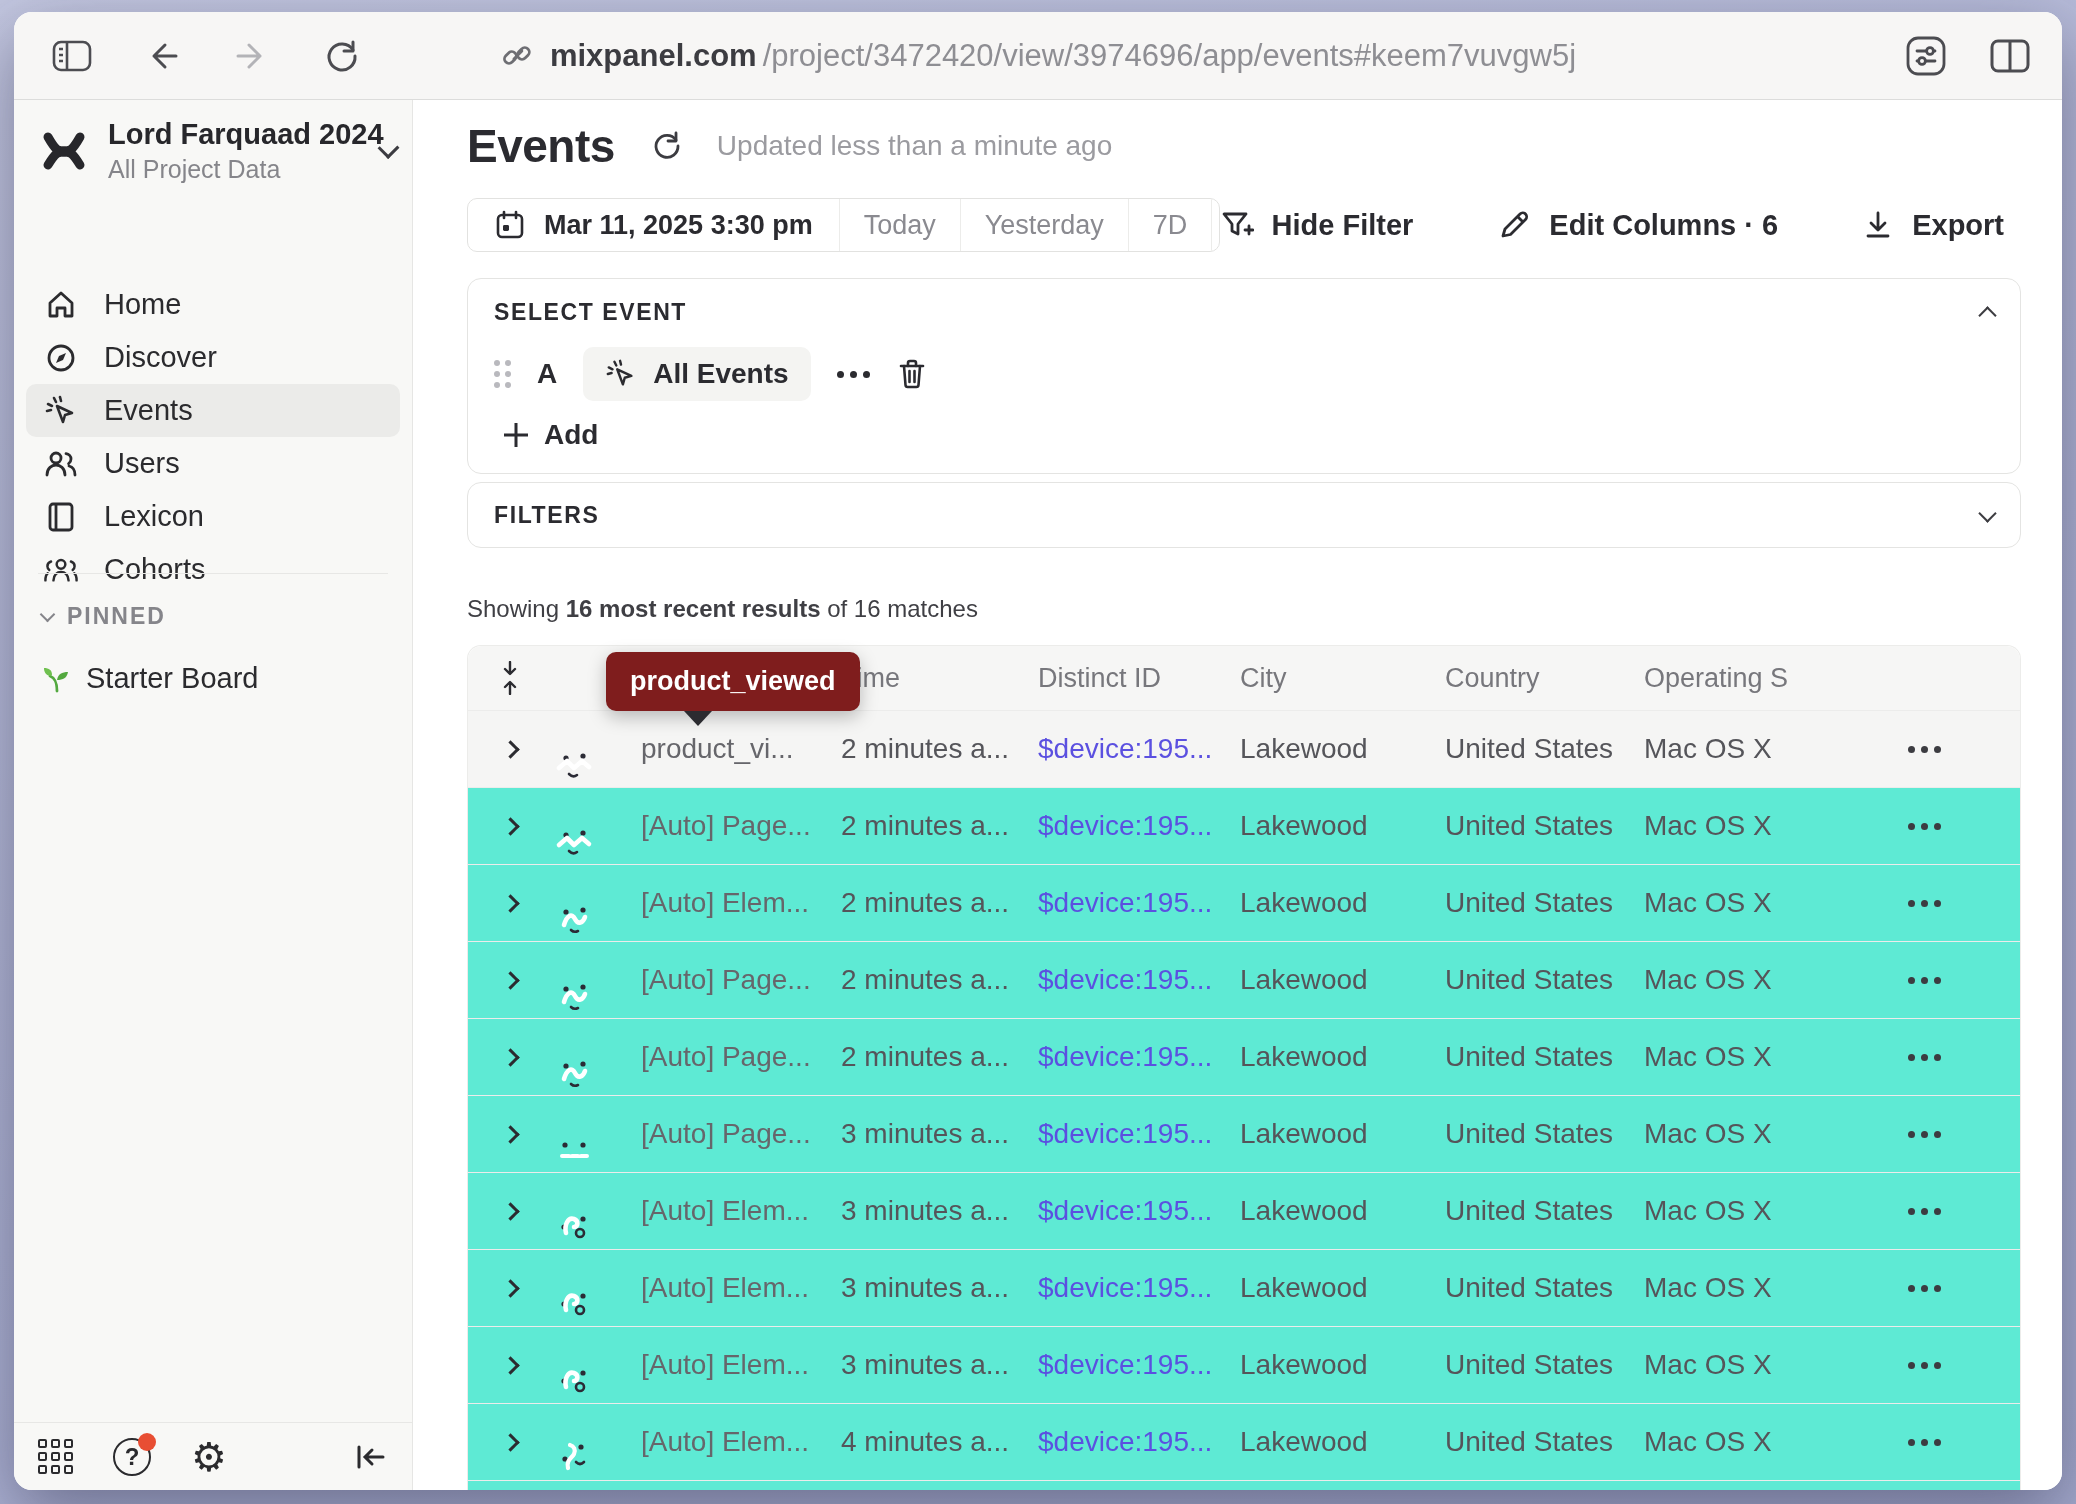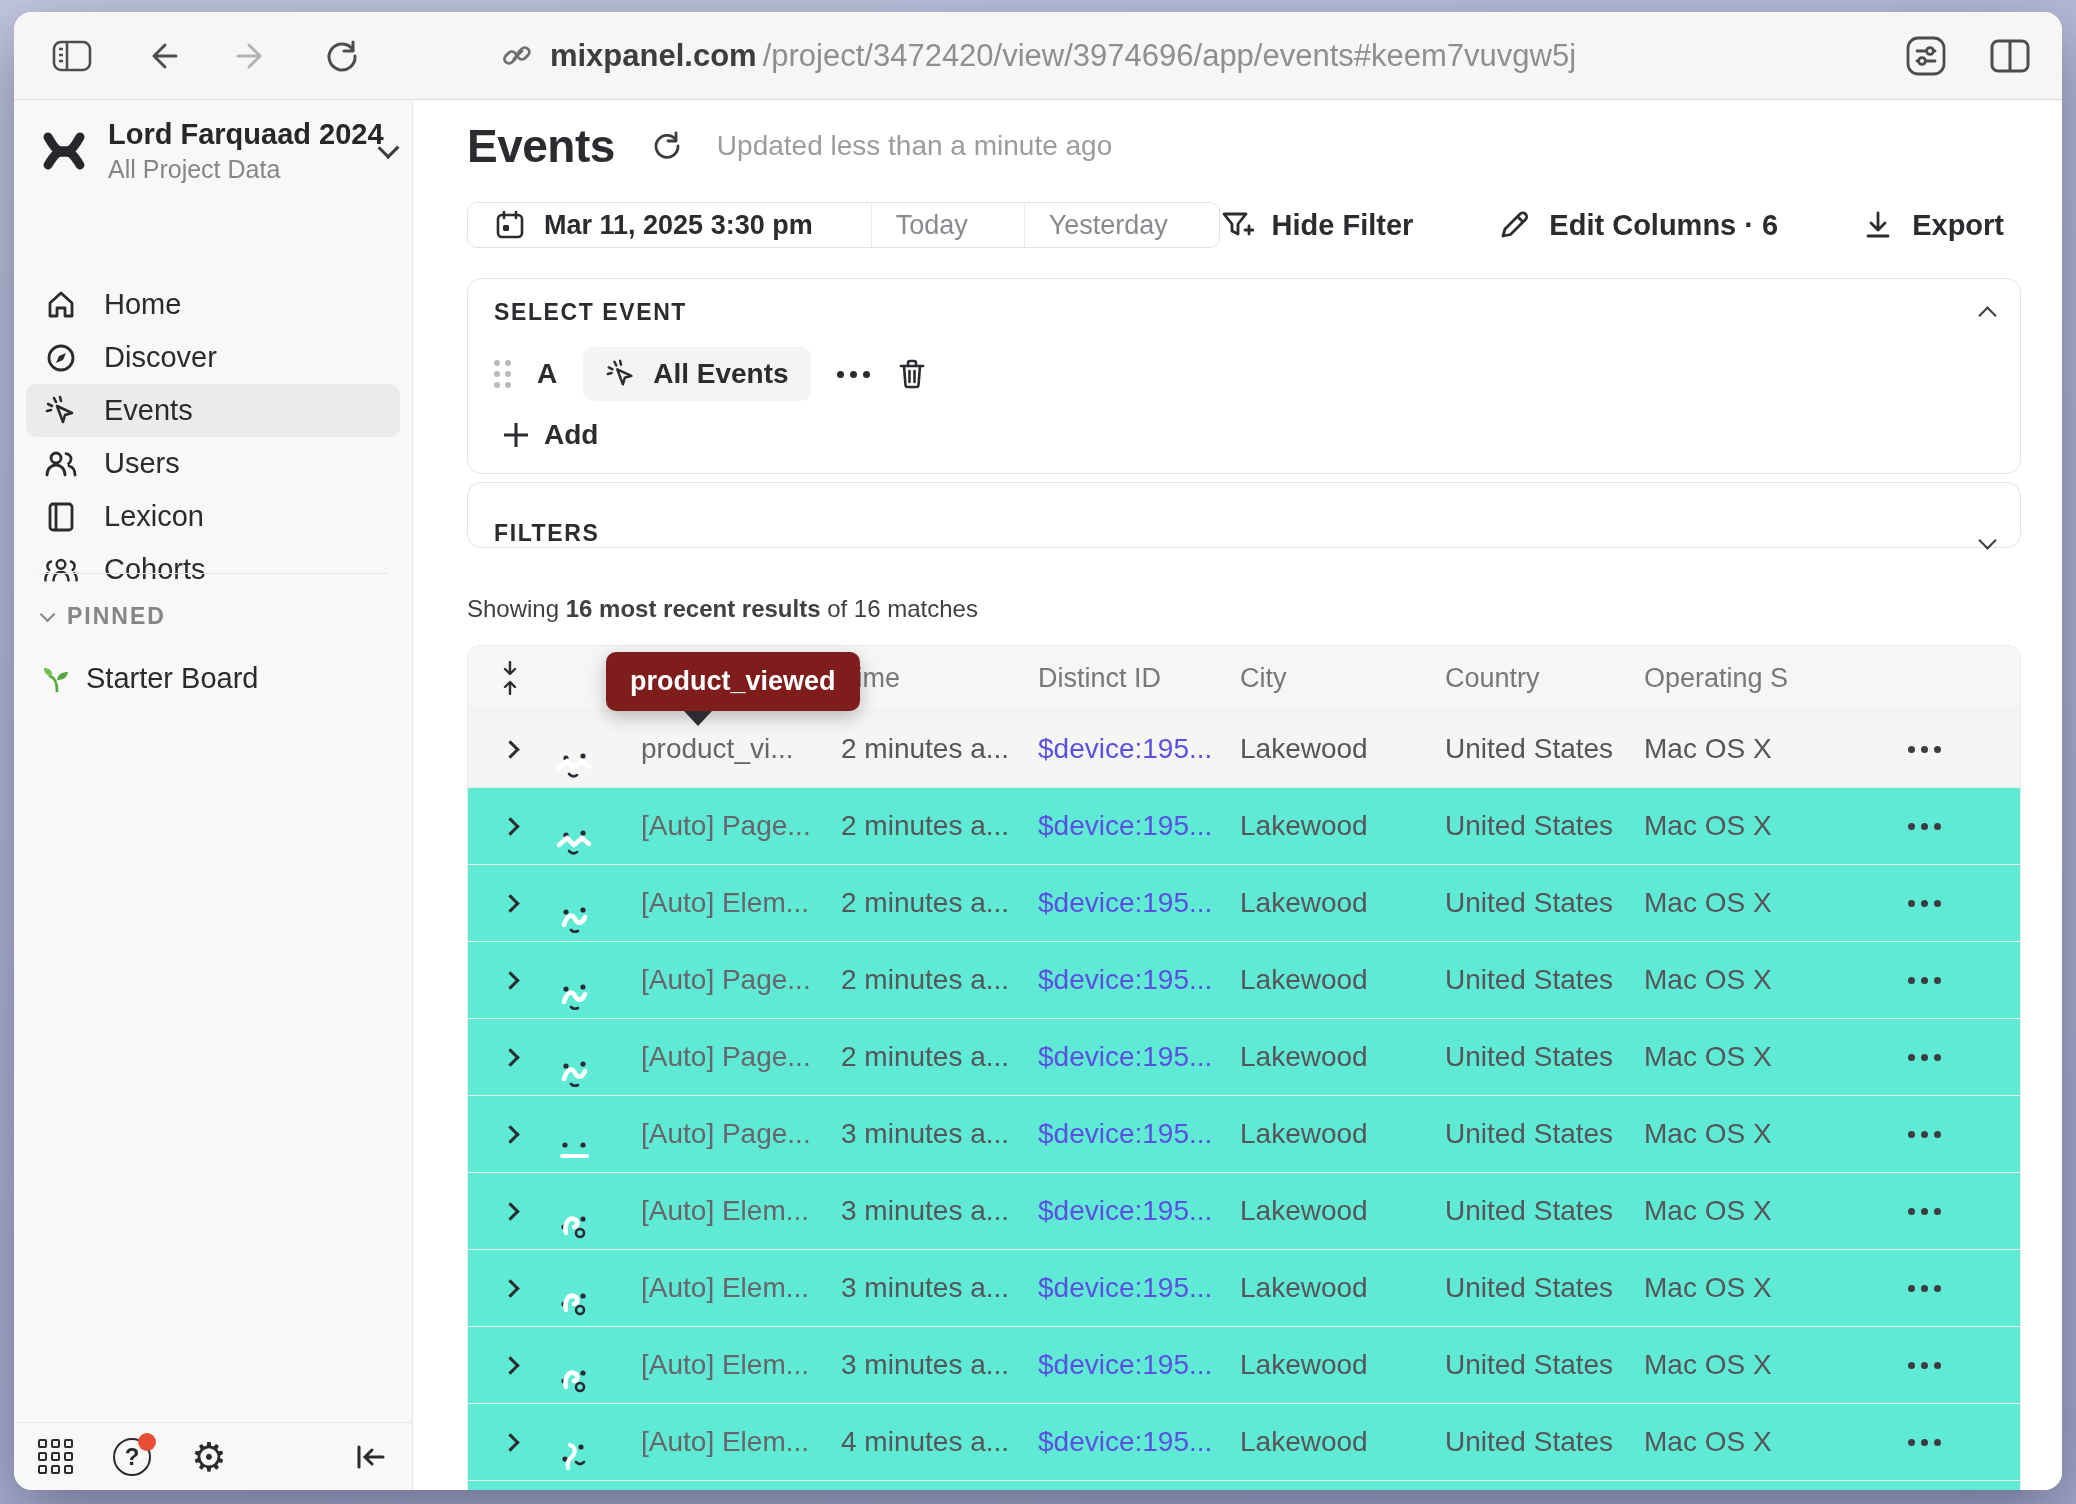--- a/index.html
+++ b/index.html
@@ -49,30 +49,30 @@
   .collapse-ic { margin-left:auto; }
 
   
   .page-head { position:absolute; left:54px; top:16px; height:60px; display:flex; align-items:center; gap:34px; }
   .page-title { font-size:46px; font-weight:800; color:#2b2b30; letter-spacing:-.5px; }
   .refresh { color:#3c3c41; display:flex; }
   .updated { font-size:28px; color:#9b9ba0; }
 
   
   .controls { position:absolute; left:54px; right:58px; top:96px; height:58px; display:flex; align-items:center; }
-  .datectl { height:46px; display:flex; align-items:stretch; border:1px solid #e2e2e0; border-radius:10px; background:#fff; overflow:hidden;gap:32px; }
+  .datectl { height:54px; display:flex; align-items:stretch; border:1px solid #e2e2e0; border-radius:10px; background:#fff; overflow:hidden; }
   .date-seg { display:flex; align-items:center; gap:18px; padding:0 26px; font-size:27px; font-weight:600; color:#2b2b30; white-space:nowrap; }
   .rng { display:flex; align-items:center; padding:0 24px; font-size:27px; color:#8a8a90; border-left:1px solid #ececea; white-space:nowrap; gap:12px; }
   .ctl-right { margin-left:auto; display:flex; align-items:center; gap:84px;text-align:right; }
   .ctl-btn { display:flex; align-items:center; gap:18px; font-size:29px; font-weight:600; color:#2b2b30; white-space:nowrap; }
 
   
   .card { position:absolute; left:54px; width:1554px; background:#fff; border:1px solid #e4e4e2; border-radius:14px; }
   .card-se { top:178px; height:196px; }
-  .card-fl { top:382px; height:66px; display:flex; align-items:flex-end; justify-content:space-between; padding:0 26px; }
+  .card-fl { top:382px; height:66px; display:flex; align-items:center; justify-content:space-between; padding:0 26px; }
   .card-title { font-size:23px; font-weight:700; letter-spacing:1.6px; color:#2b2b30; }
   .se-head { display:flex; align-items:center; justify-content:space-between; padding:20px 26px 0 26px; }
   .chev-up { width:13px; height:13px; border-right:2.8px solid #3c3c41; border-top:2.8px solid #3c3c41; transform:rotate(-45deg); margin-top:6px; }
   .chev-dn2 { width:13px; height:13px; border-right:2.8px solid #3c3c41; border-bottom:2.8px solid #3c3c41; transform:rotate(45deg); margin-top:-4px; }
   .se-row { position:absolute; left:26px; top:68px; display:flex; align-items:center; gap:26px; }
   .drag { display:grid; grid-template-columns:repeat(2,6px); grid-template-rows:repeat(3,6px); gap:5px; }
   .drag i { background:#b9b9be; border-radius:50%; }
   .se-letter { font-size:28px; font-weight:600; color:#2b2b30; }
   .se-pill { height:54px; background:#f4f4f2; border-radius:10px; display:flex; align-items:center; gap:16px; padding:0 22px; font-size:28px; font-weight:600; color:#2b2b30; }
   .dots3 { display:flex; gap:6px; }

